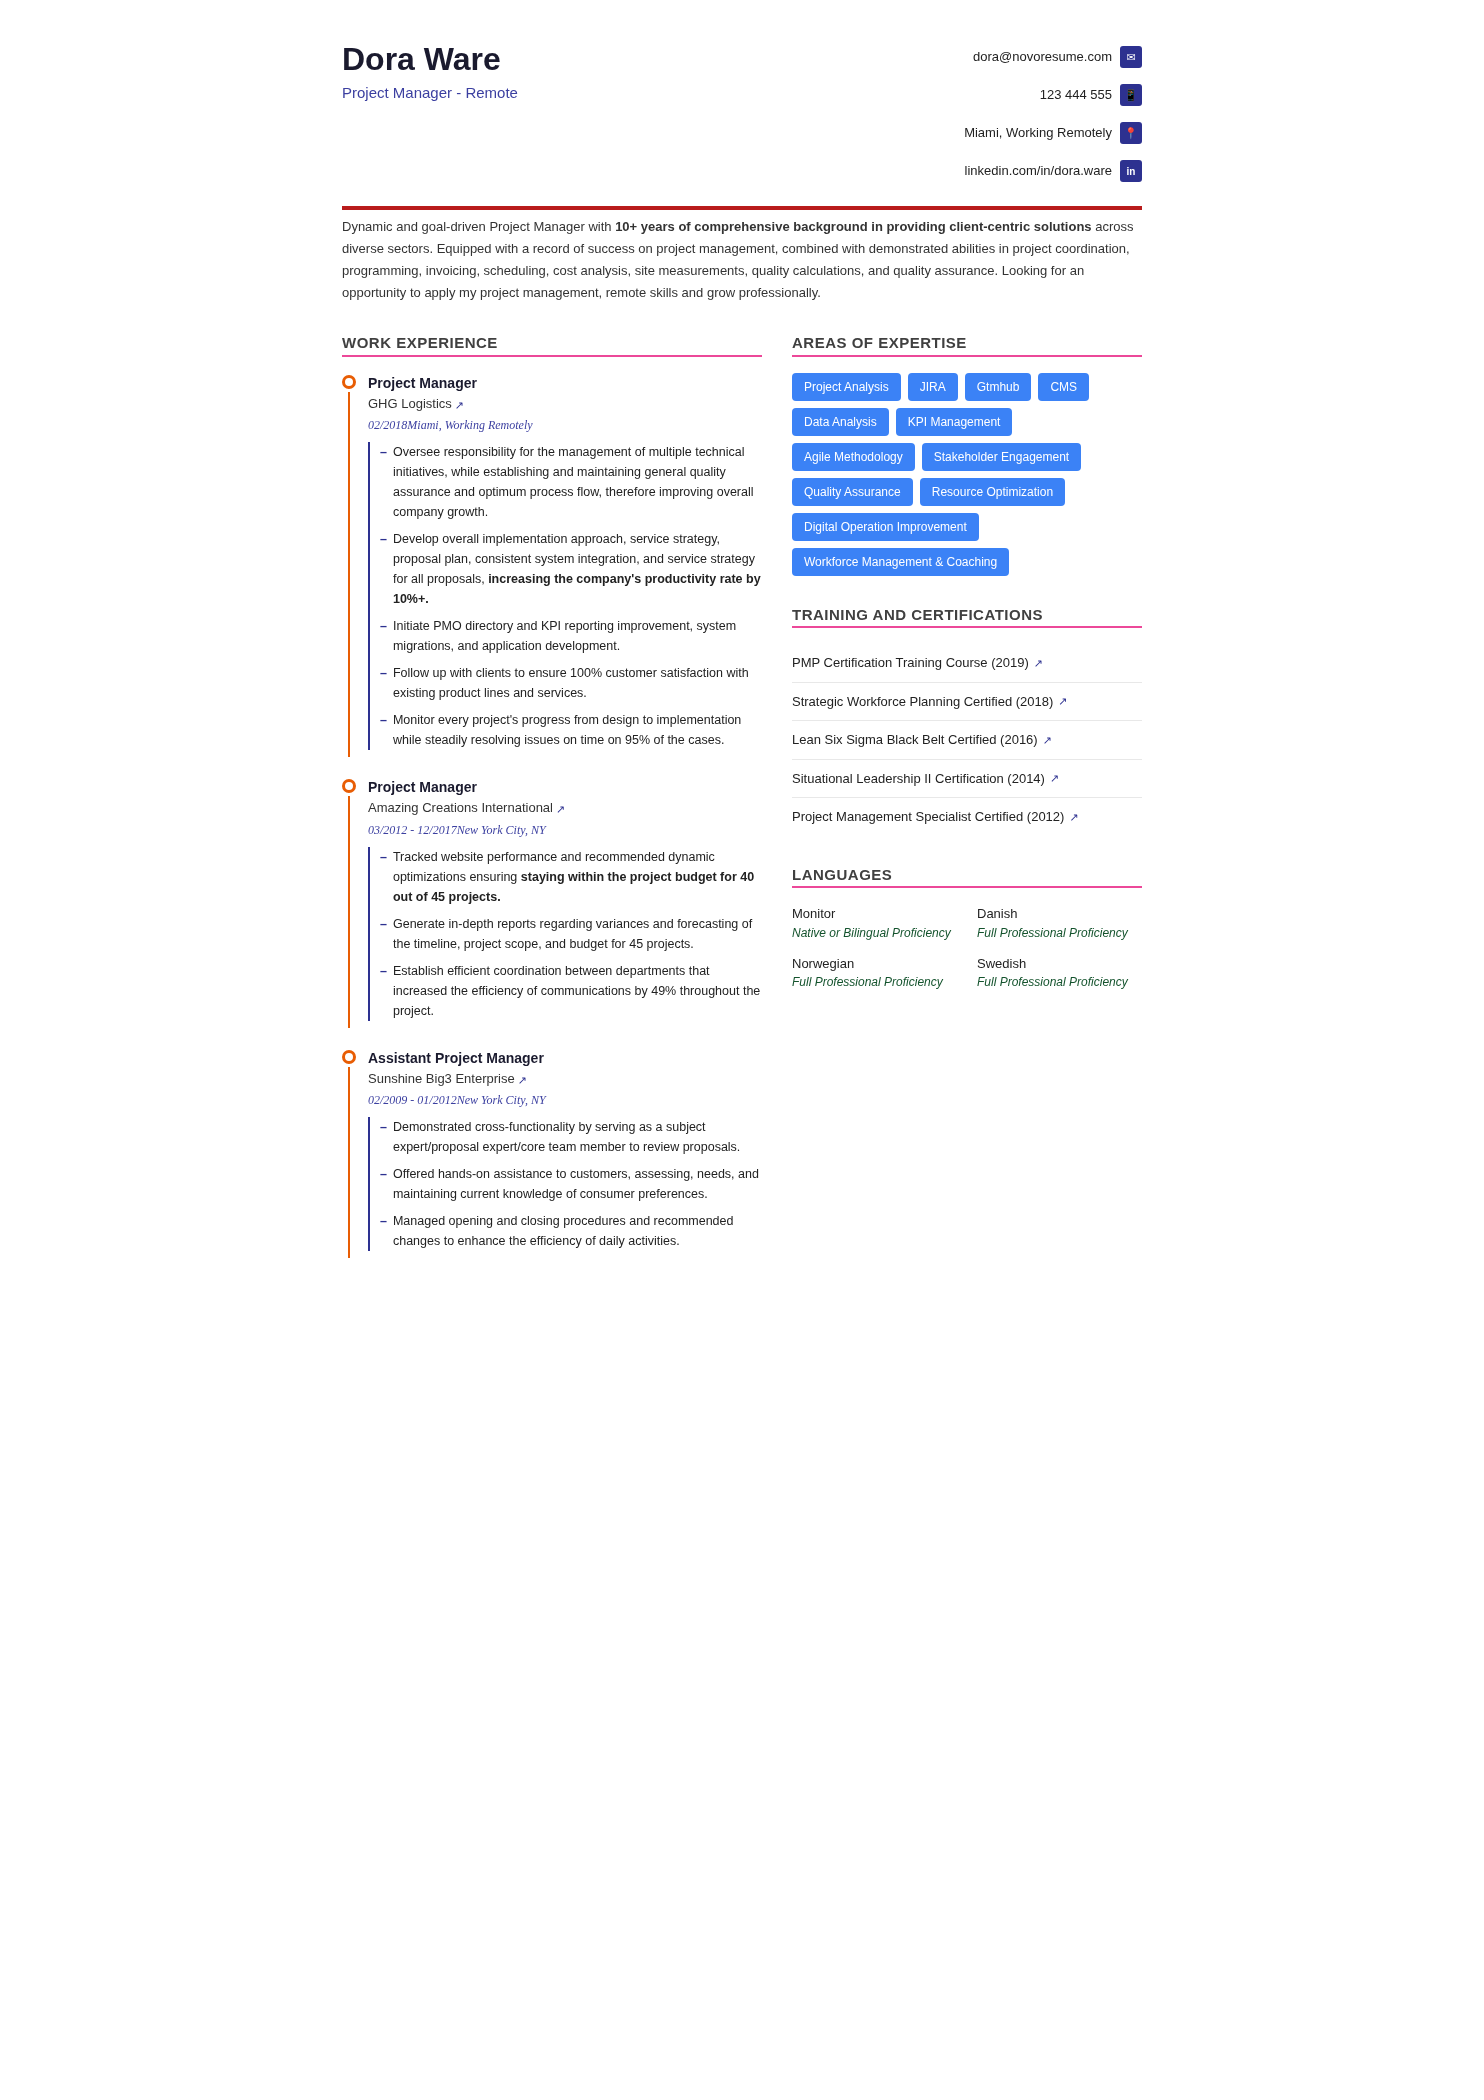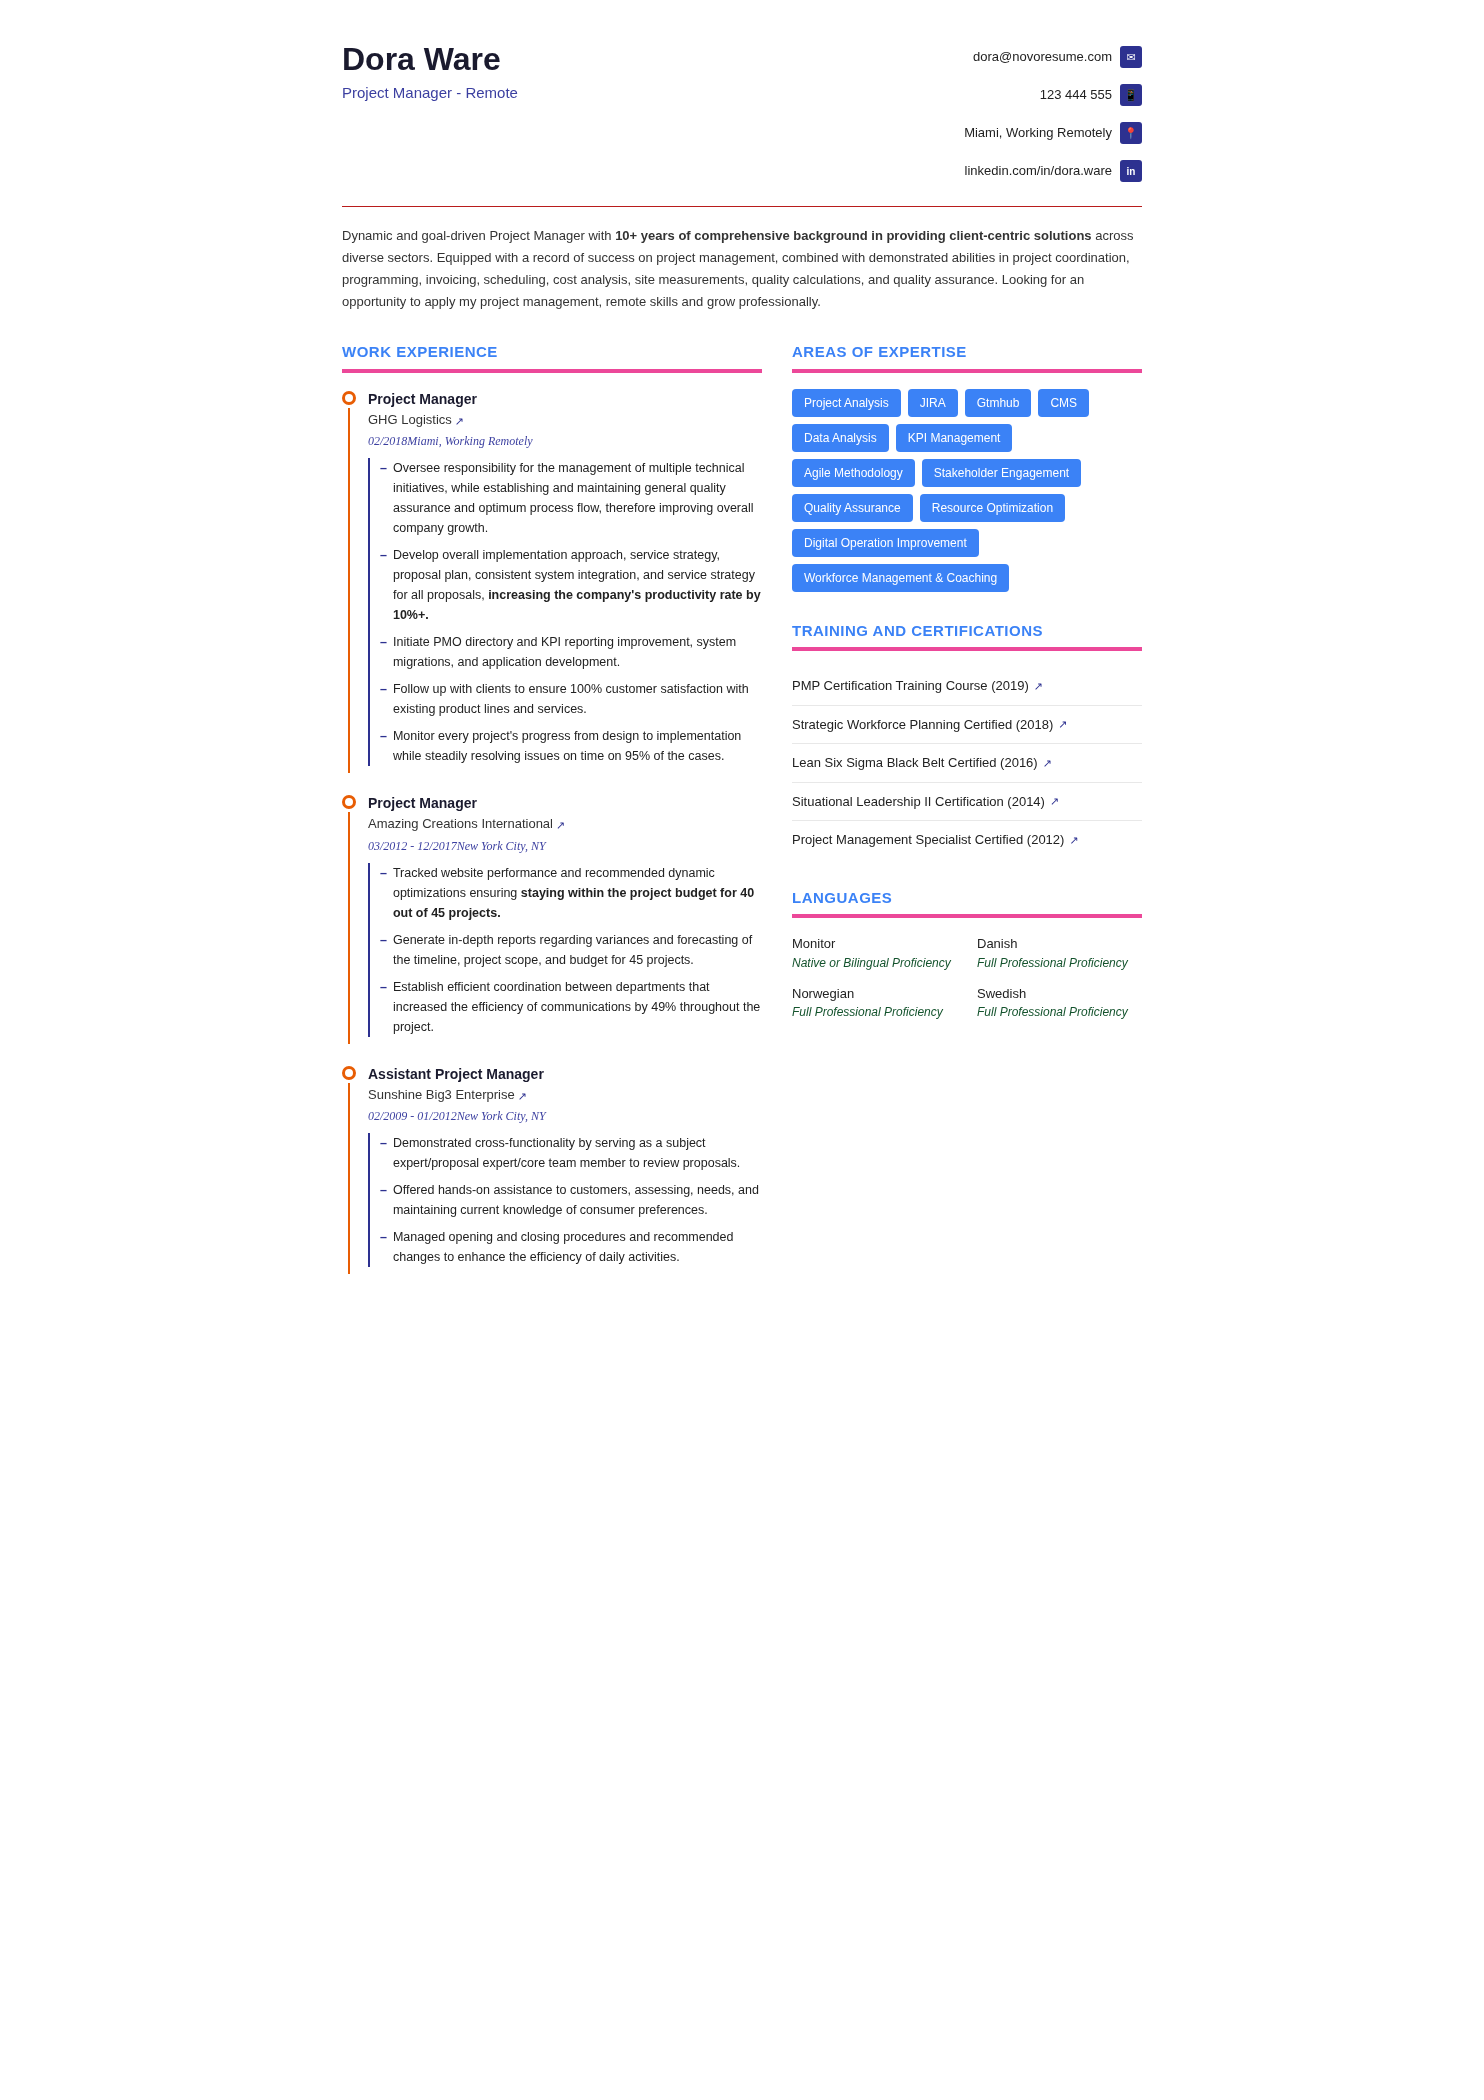--- a/index.html
+++ b/index.html
@@ -60,46 +60,45 @@
       font-size: 11px;
       flex-shrink: 0;
     }
 
     
     .summary {
       font-size: 13px;
       line-height: 1.7;
       color: #333;
       margin-bottom: 28px;
-      border-top: 1px solid #b91c1c;
-      padding-top: 18px;
+      border-top: 4px solid #b91c1c;
+      padding-top: 6px;
     }
 
     
     .two-col {
       display: flex;
       gap: 30px;
     }
     .col-left {
       flex: 0 0 420px;
       max-width: 420px;
     }
     .col-right {
       flex: 1;
     }
 
     
     .section-title {
       font-size: 15px;
       font-weight: 900;
-      color: #3b82f6;
+      color: #404040;
       text-transform: uppercase;
       letter-spacing: 0.5px;
-      border-bottom: 4px solid #ec4899;
-      padding-bottom: 5px;
+      border-bottom: 2px solid #ec4899;
       margin-bottom: 16px;
     }
 
     
     .work-section { margin-bottom: 10px; }
     .job-entry {
       display: flex;
       gap: 12px;
       margin-bottom: 20px;
     }

